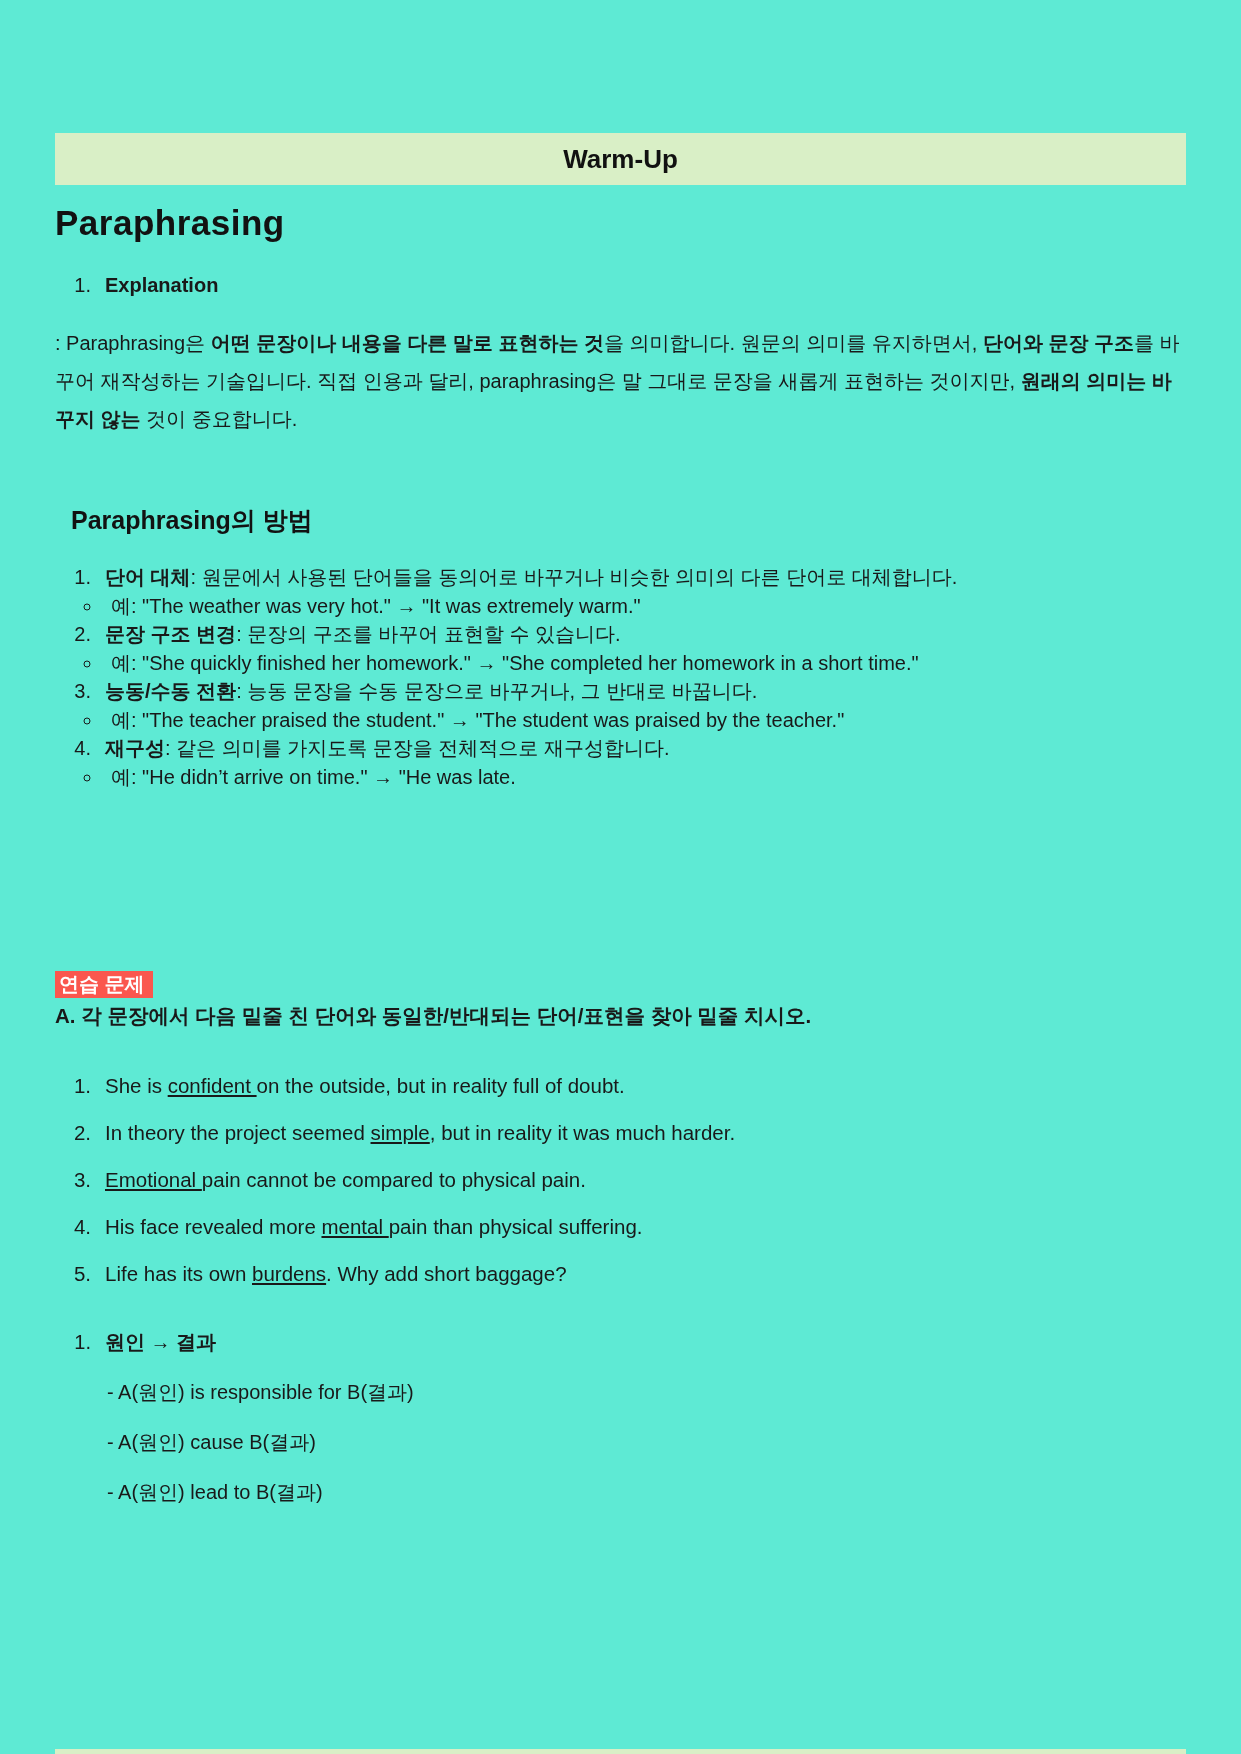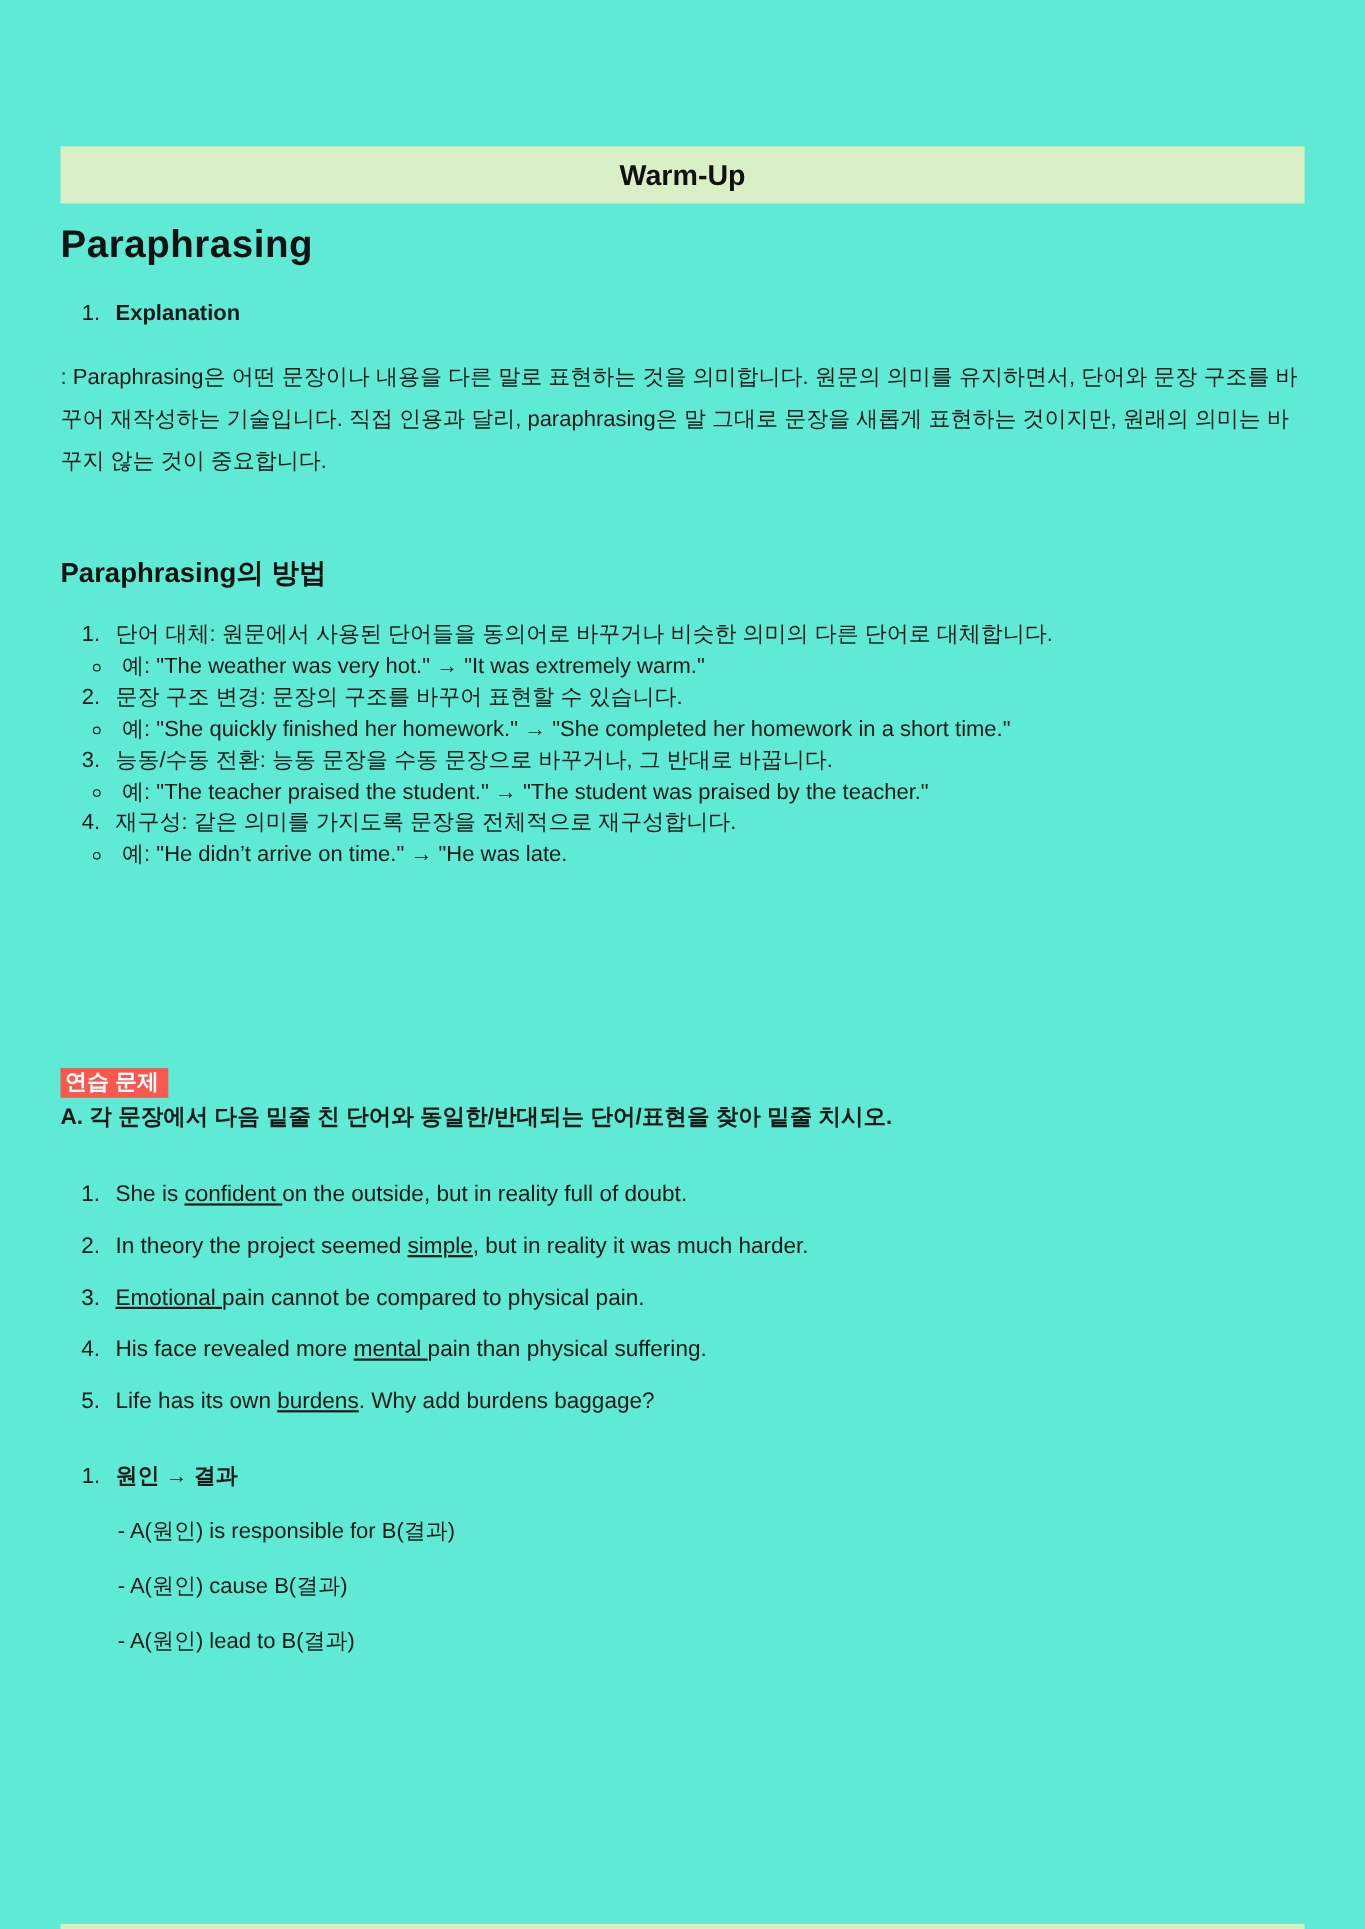--- a/index.html
+++ b/index.html
@@ -61,36 +61,36 @@
     font-size: 20px;
     line-height: 38px;
     word-break: break-all;
     overflow-wrap: break-word;
   }
   .section-heading {
     font-size: 25px;
     font-weight: 700;
     color: #121212;
   }
-  .methods-heading { margin-top: 66px; }
+  .methods-heading { margin-top: 66px; margin-left: 16px; }
   .methods-list {
     margin-top: 26px;
     font-size: 20px;
     line-height: 28.5px;
   }
   .method-item { margin: 0; }
   .example-list {
     list-style-type: circle;
     margin: 0;
     padding-left: 48px;
   }
   .example-list li {
     padding-left: 8px;
   }
-  .b { font-weight: 400; }
+  .b { font-weight: 700; }
   .u { text-decoration: underline; }
   .practice-badge {
     display: inline-block;
     margin-top: 180px;
     margin-left: 0px;
     background: #fa574e;
     color: #ffffff;
     font-size: 20px;
     font-weight: 700;
     line-height: 24px;
@@ -213,21 +213,21 @@
       <div class="olrow">
         <span class="num">3.</span>
         <span><span class="u">Emotional </span><span>pain cannot be compared to physical pain.</span></span>
       </div>
       <div class="olrow">
         <span class="num">4.</span>
         <span><span>His face revealed more </span><span class="u">mental </span><span>pain than physical suffering.</span></span>
       </div>
       <div class="olrow">
         <span class="num">5.</span>
-        <span><span>Life has its own </span><span class="u">burdens</span><span>. Why add burdens baggage?</span></span>
+        <span><span>Life has its own </span><span class="u">burdens</span><span>. Why add short baggage?</span></span>
       </div>
     </div>
 
 
     <div class="olrow causal-item">
       <span class="num">1.</span>
       <span class="title">원인 → 결과</span>
     </div>
 
     <p class="causal-line">- A(원인) is responsible for B(결과)</p>

